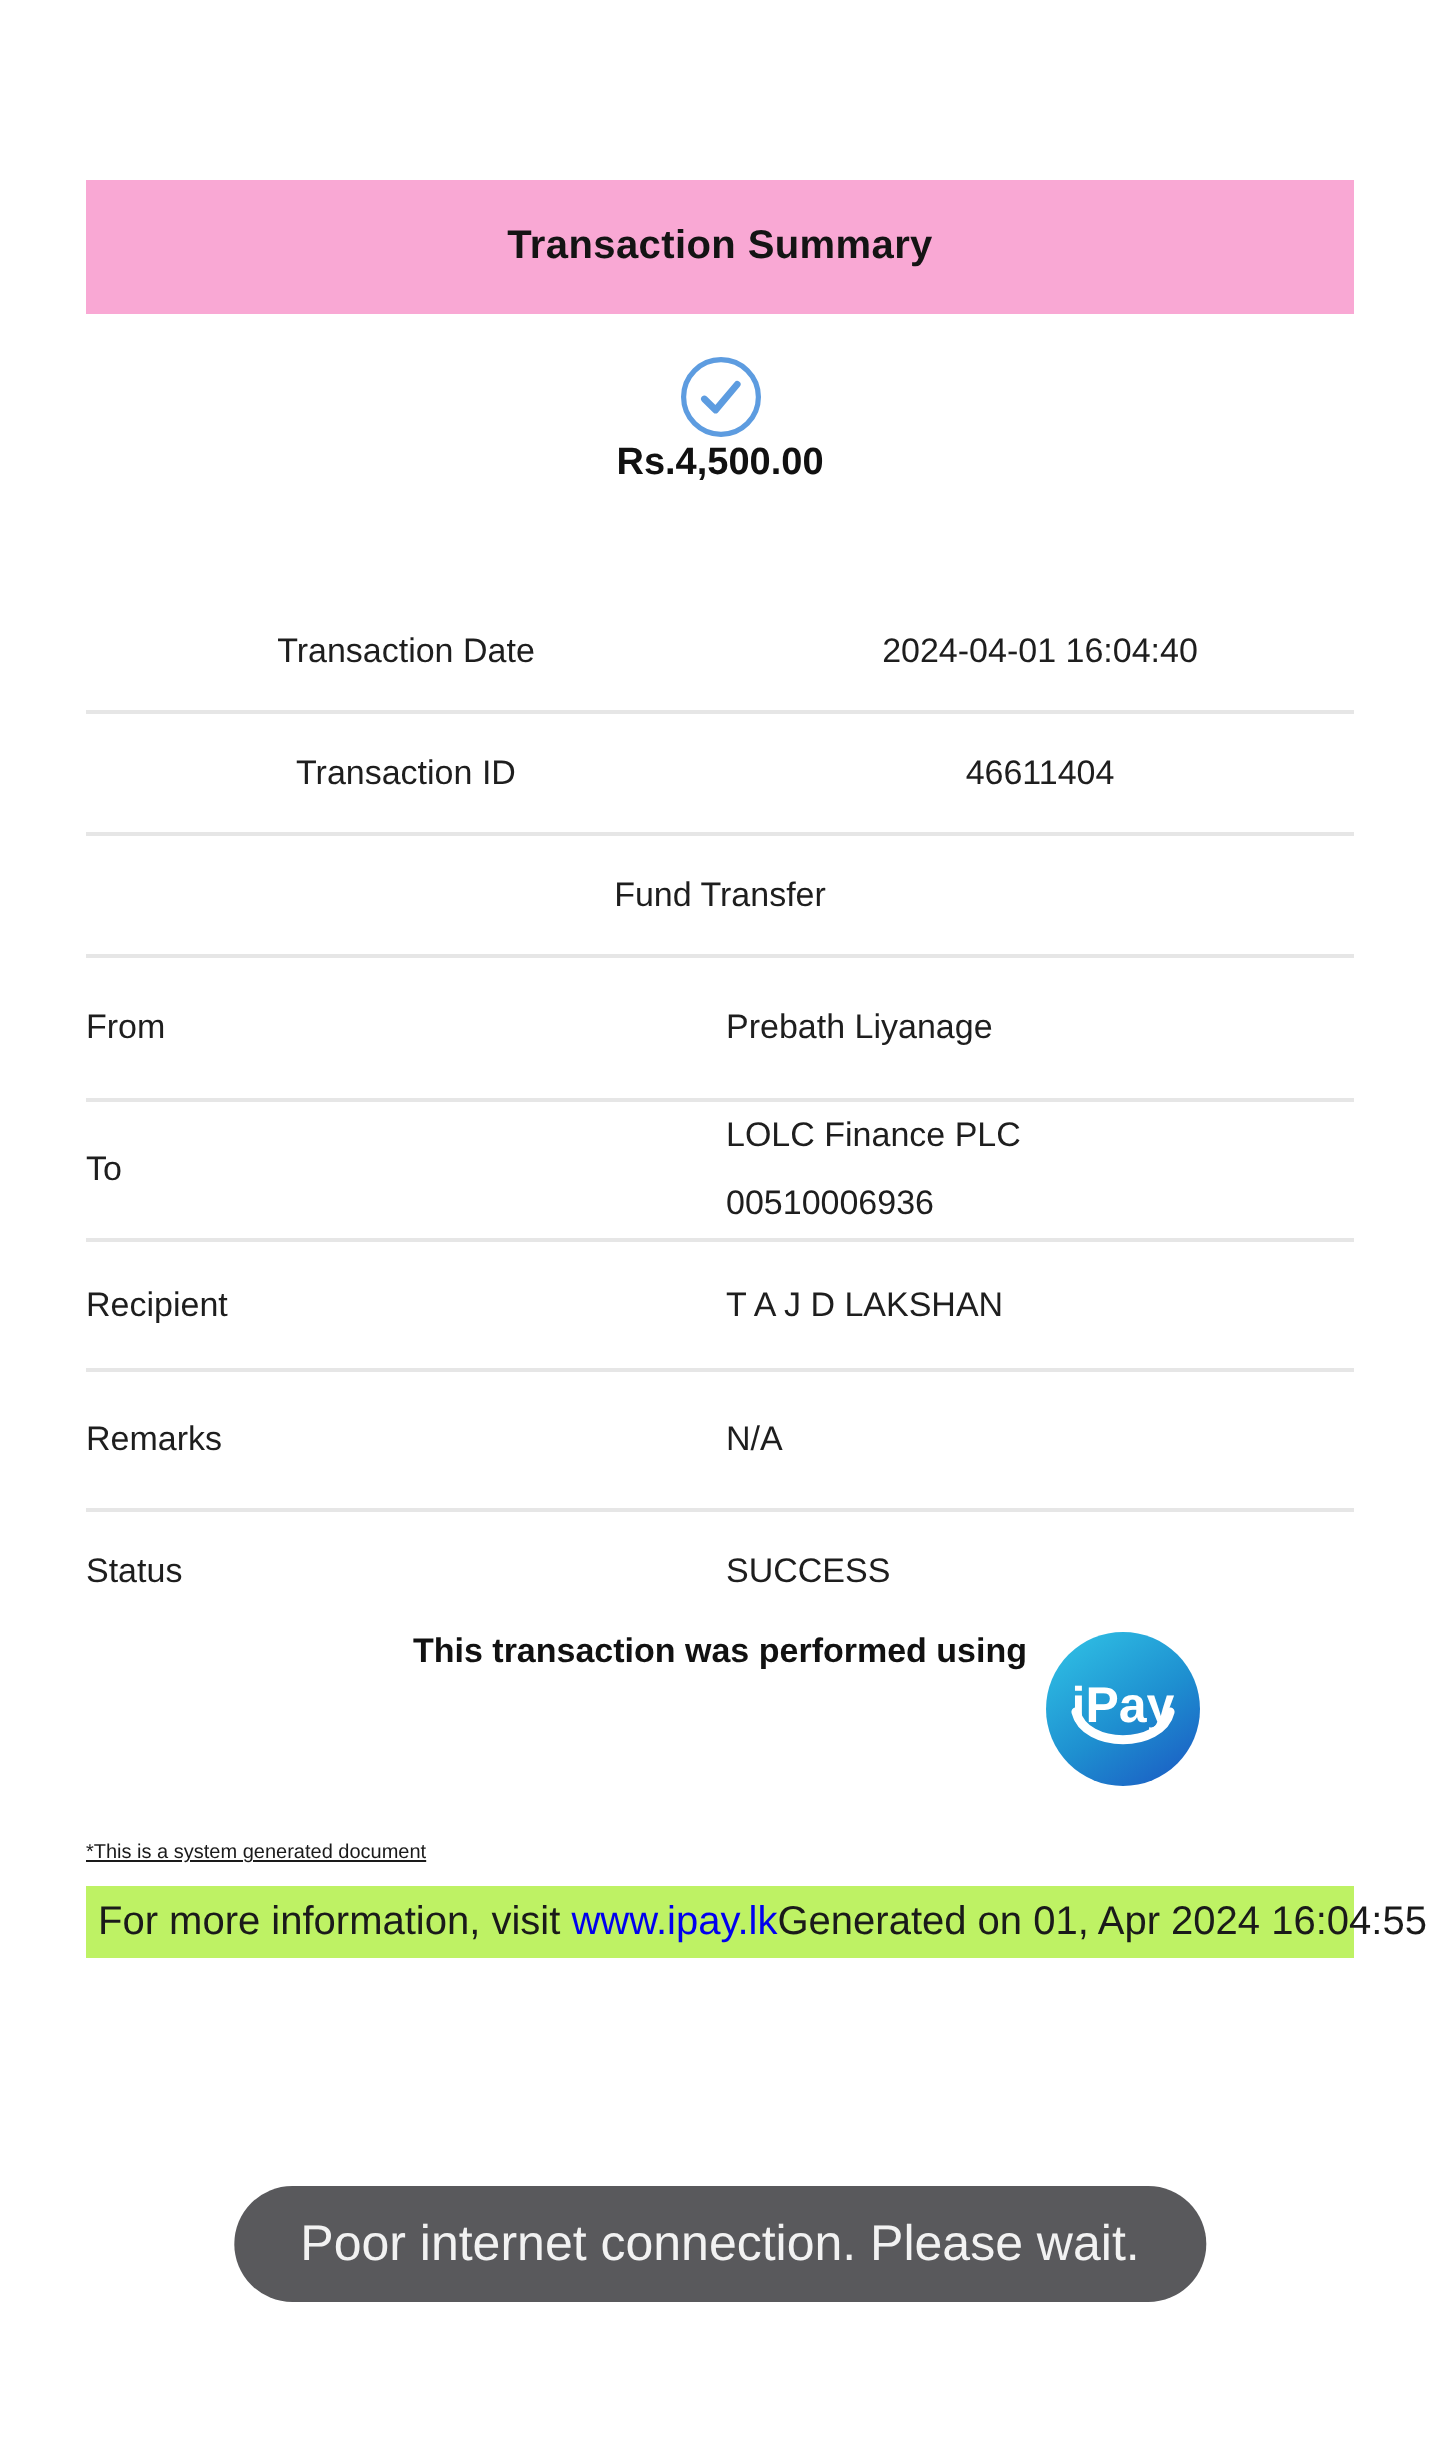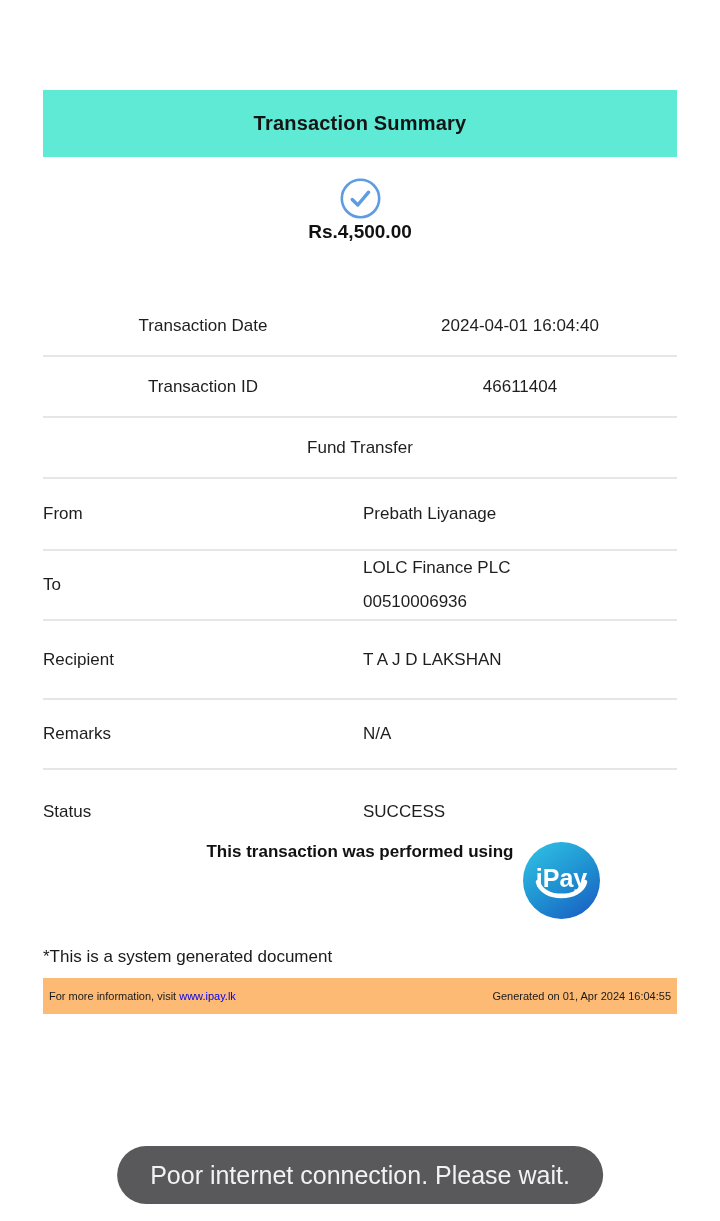--- a/index.html
+++ b/index.html
@@ -17,21 +17,21 @@
     overflow: hidden;
   }
   .content {
     margin: 0 43px;
     width: 634px;
   }
   
   .header {
     margin-top: 90px;
     height: 67px;
-    background: #5eead4;
+    background: #f9a8d4;
     display: flex;
     align-items: center;
     justify-content: center;
   }
   .header h1 {
     font-size: 20px;
     font-weight: bold;
     color: #141414;
     letter-spacing: 0.2px;
   }
@@ -51,25 +51,25 @@
     color: #111111;
     line-height: 23px;
   }
   
   .details { margin-top: 53px; }
   .detail-row {
     display: flex;
     align-items: center;
     border-bottom: 2px solid #e6e6e6;
   }
-  .detail-row:last-child { border-bottom: none; margin-top: 12px; }
+  .detail-row:last-child { border-bottom: none; }
   .rh-61 { height: 61px; text-align: center; }
   .rh-72 { height: 72px; }
   .rh-70 { height: 70px; }
-  .rh-65 { height: 79px; justify-content: space-between; }
+  .rh-65 { height: 65px; justify-content: space-between; }
   .rh-60 { height: 60px; }
   .row-label {
     width: 320px;
     font-size: 17px;
     color: #1e1e1e;
     flex-shrink: 0;
   }
   .row-value {
     flex: 1;
     font-size: 17px;
@@ -88,42 +88,42 @@
     font-size: 17px;
     font-weight: bold;
     color: #111111;
     margin-right: 9px;
     white-space: nowrap;
   }
   .ipay-logo { width: 77px; height: 77px; flex-shrink: 0; }
   
   .footnote {
     margin-top: 28px;
-    font-size: 17px;
+    font-size: 10px;
     color: #1a1a1a;
+    text-decoration: underline;
   }
   
   .footer-bar {
     margin-top: 11px;
     height: 36px;
-    background: #fdba74;
+    background: #bef264;
     display: flex;
     align-items: center;
-    justify-content: space-between;
     padding: 0 6px;
-    font-size: 11px;
+    font-size: 20px;
     color: #1a1a1a;
   }
   .footer-left { white-space: nowrap; }
   .footer-link { color: #0000ee; text-decoration: none; cursor: pointer; }
   .footer-right { white-space: nowrap; }
   
   .toast {
     position: absolute;
-    top: 1146px;
+    top: 1093px;
     left: 50%;
     transform: translateX(-50%);
     height: 58px;
     border-radius: 29px;
     background: #59595c;
     color: #f2f2f2;
     font-size: 25px;
     line-height: 58px;
     padding: 0 33px;
     white-space: nowrap;

